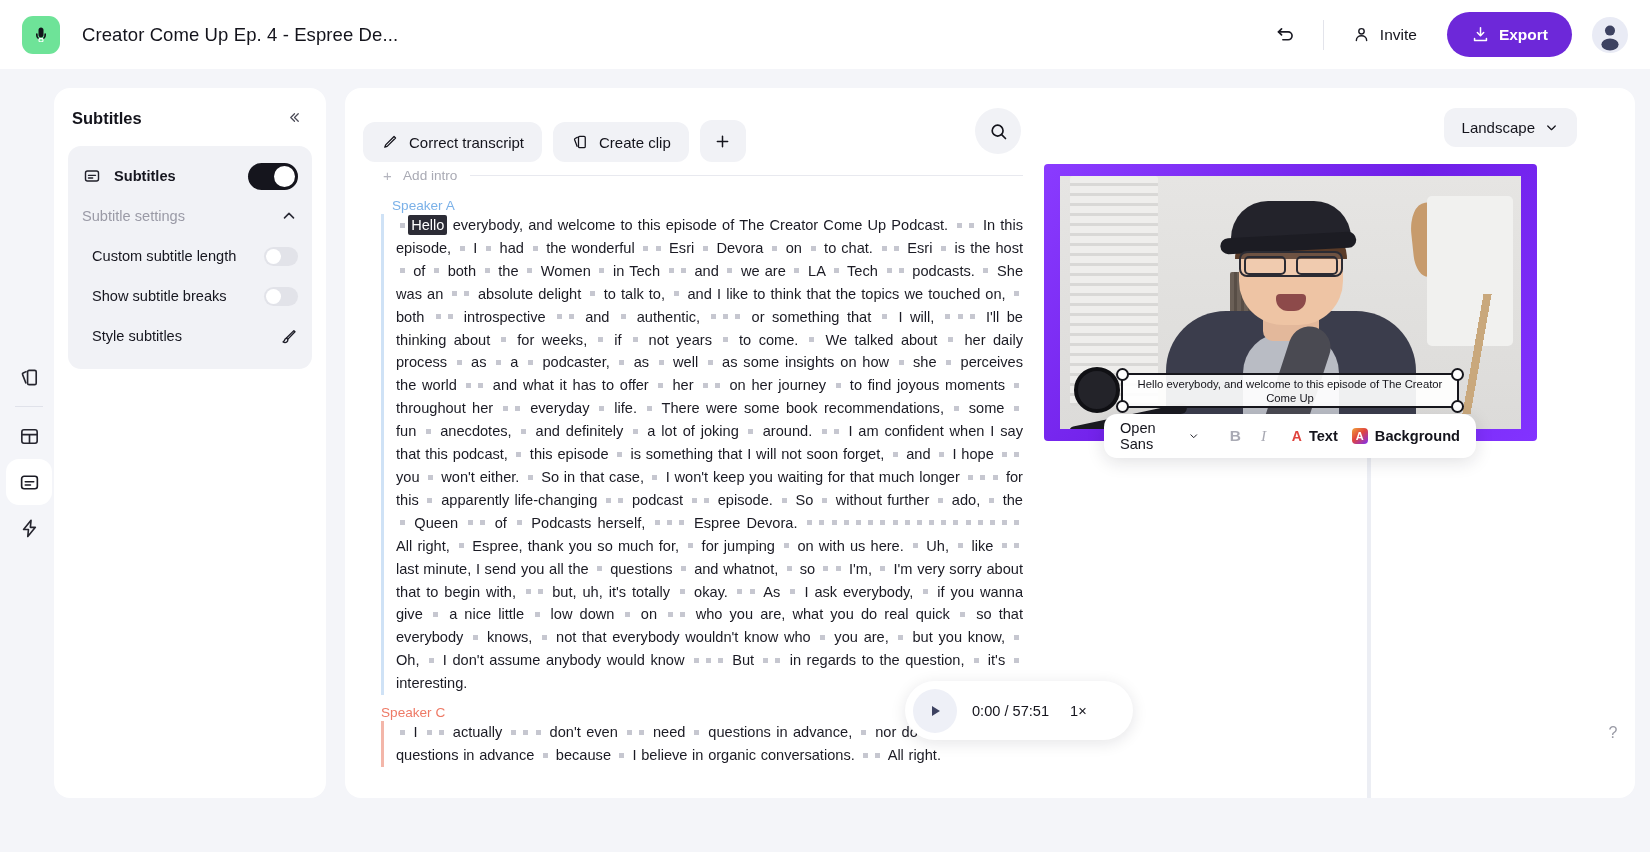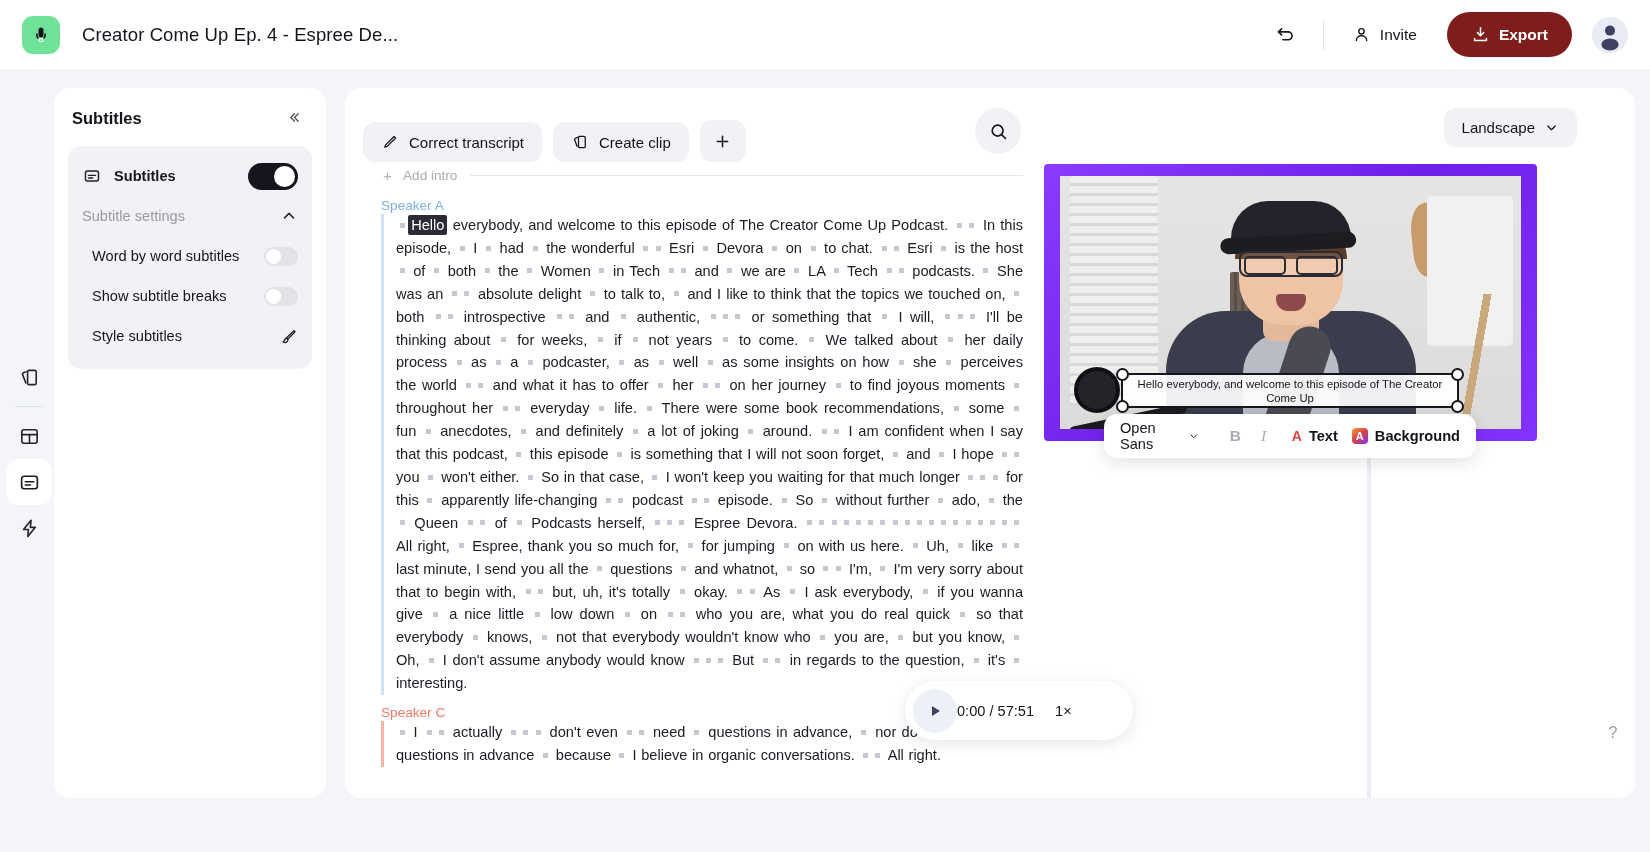--- a/index.html
+++ b/index.html
@@ -37,21 +37,21 @@
   }
   .hdivider { width: 1px; height: 30px; background: #e3e4eb; margin: 0 16px; }
   .invite-btn {
     display: flex; align-items: flex-end; gap: 9px;
     background: transparent; border: none; cursor: pointer;
     font-size: 15.5px; color: #14141c; padding: 9px 12px; border-radius: 10px;
     font-family: "Liberation Sans", sans-serif;
   }
   .export-btn {
     display: flex; align-items: center; gap: 9px;
-    background: #7f1d1d; color: #ffffff; border: none; cursor: pointer;
+    background: #6d28d9; color: #ffffff; border: none; cursor: pointer;
     font-size: 15.5px; font-weight: 600; padding: 13px 24px; border-radius: 26px;
     margin-left: 18px; font-family: "Liberation Sans", sans-serif;
   }
   .avatar {
     width: 36px; height: 36px; border-radius: 50%; background: #e9ebf5;
     margin-left: 20px; display: flex; align-items: center; justify-content: center;
     cursor: pointer; overflow: hidden;
   }
 
   
@@ -146,21 +146,21 @@
   }
   .add-intro { display: flex; align-items: center; gap: 9px; height: 26px; }
   .plus-sq {
     width: 13px; height: 13px; color: #b4b5be; display: flex;
     align-items: center; justify-content: center; font-size: 15px; line-height: 1;
   }
   .add-intro-label { font-size: 13.6px; color: #a9aab4; white-space: nowrap; }
   .add-intro-line { flex: 1; height: 1px; background: #e8e9ef; margin-left: 4px; }
 
   .speaker { font-size: 13.6px; margin-top: 10px; margin-bottom: 1px; }
-  .speaker.a { color: #7bb1e8; }
+  .speaker.a { color: #7bb1e8; margin-left: 11px; }
   .speaker.c { color: #ee7a66; }
   .para {
     border-left: 3px solid #cfe2f6; padding-left: 12px;
     font-size: 14.6px; line-height: 22.9px; color: #1b1b24;
     text-align: justify; word-spacing: .6px;
   }
   .para.c { border-left-color: #f3b6a9; }
   .sep {
     display: inline-block; width: 5px; height: 5px; background: #c6c7d0;
     vertical-align: middle; margin: 0 3.6px 2px 3.6px;
@@ -322,21 +322,21 @@
   .player {
     position: absolute; left: 905px; top: 681px; width: 228px; height: 59px;
     background: #ffffff; border-radius: 30px;
     box-shadow: 0 3px 16px rgba(20,20,35,.11);
     display: flex; align-items: center; padding-left: 8px;
   }
   .play-circle {
     width: 44px; height: 44px; border-radius: 50%; background: #eef0f7;
     display: flex; align-items: center; justify-content: center; cursor: pointer;
   }
-  .time { font-size: 14.6px; color: #14141c; white-space: nowrap; }
+  .time { font-size: 14.6px; color: #14141c; margin-left: 15px; white-space: nowrap; }
   .speed { font-size: 14.6px; color: #14141c; margin-left: 21px; cursor: pointer; }
 
   .help-btn {
     position: absolute; right: 22px; bottom: 20px;
     width: 30px; height: 30px; border-radius: 50%;
     display: flex; align-items: center; justify-content: center;
     color: #9a9ba6; font-size: 16px; cursor: pointer;
   }
 </style>
 </head>
@@ -450,29 +450,29 @@
         <div class="row-label muted">Subtitle settings</div>
         <div class="row-tail">
           <div class="chev-up">
             <svg width="18" height="18" viewBox="0 0 24 24" fill="none" stroke="#2a2a35" stroke-width="2.1" stroke-linecap="round" stroke-linejoin="round">
               <polyline points="6,14.5 12,8.5 18,14.5"></polyline>
             </svg>
           </div>
         </div>
       </div>
 
-
       <div class="row">
-        <div class="row-label plain">Word by word subtitles</div>
+        <div class="row-label plain">Custom subtitle length</div>
         <div class="row-tail">
           <div class="toggle off">
             <div class="knob"></div>
           </div>
         </div>
       </div>
+
 
       <div class="row">
         <div class="row-label plain">Show subtitle breaks</div>
         <div class="row-tail">
           <div class="toggle off">
             <div class="knob"></div>
           </div>
         </div>
       </div>
 

